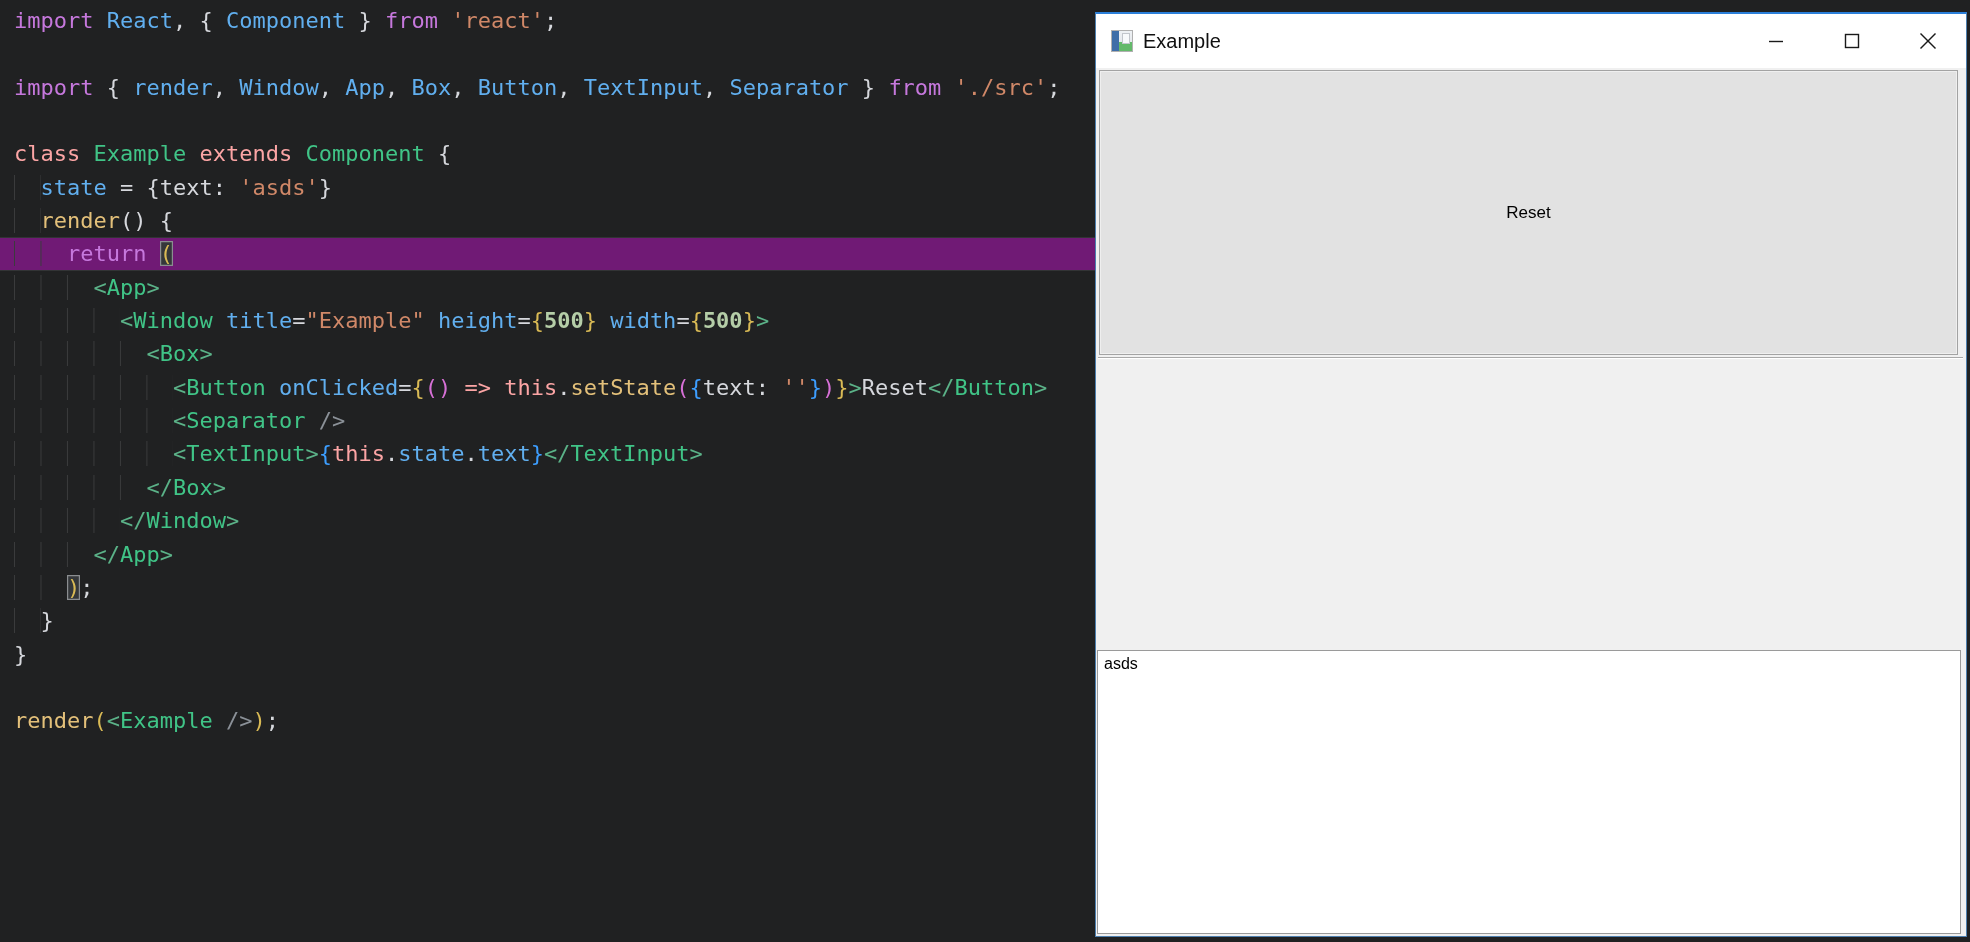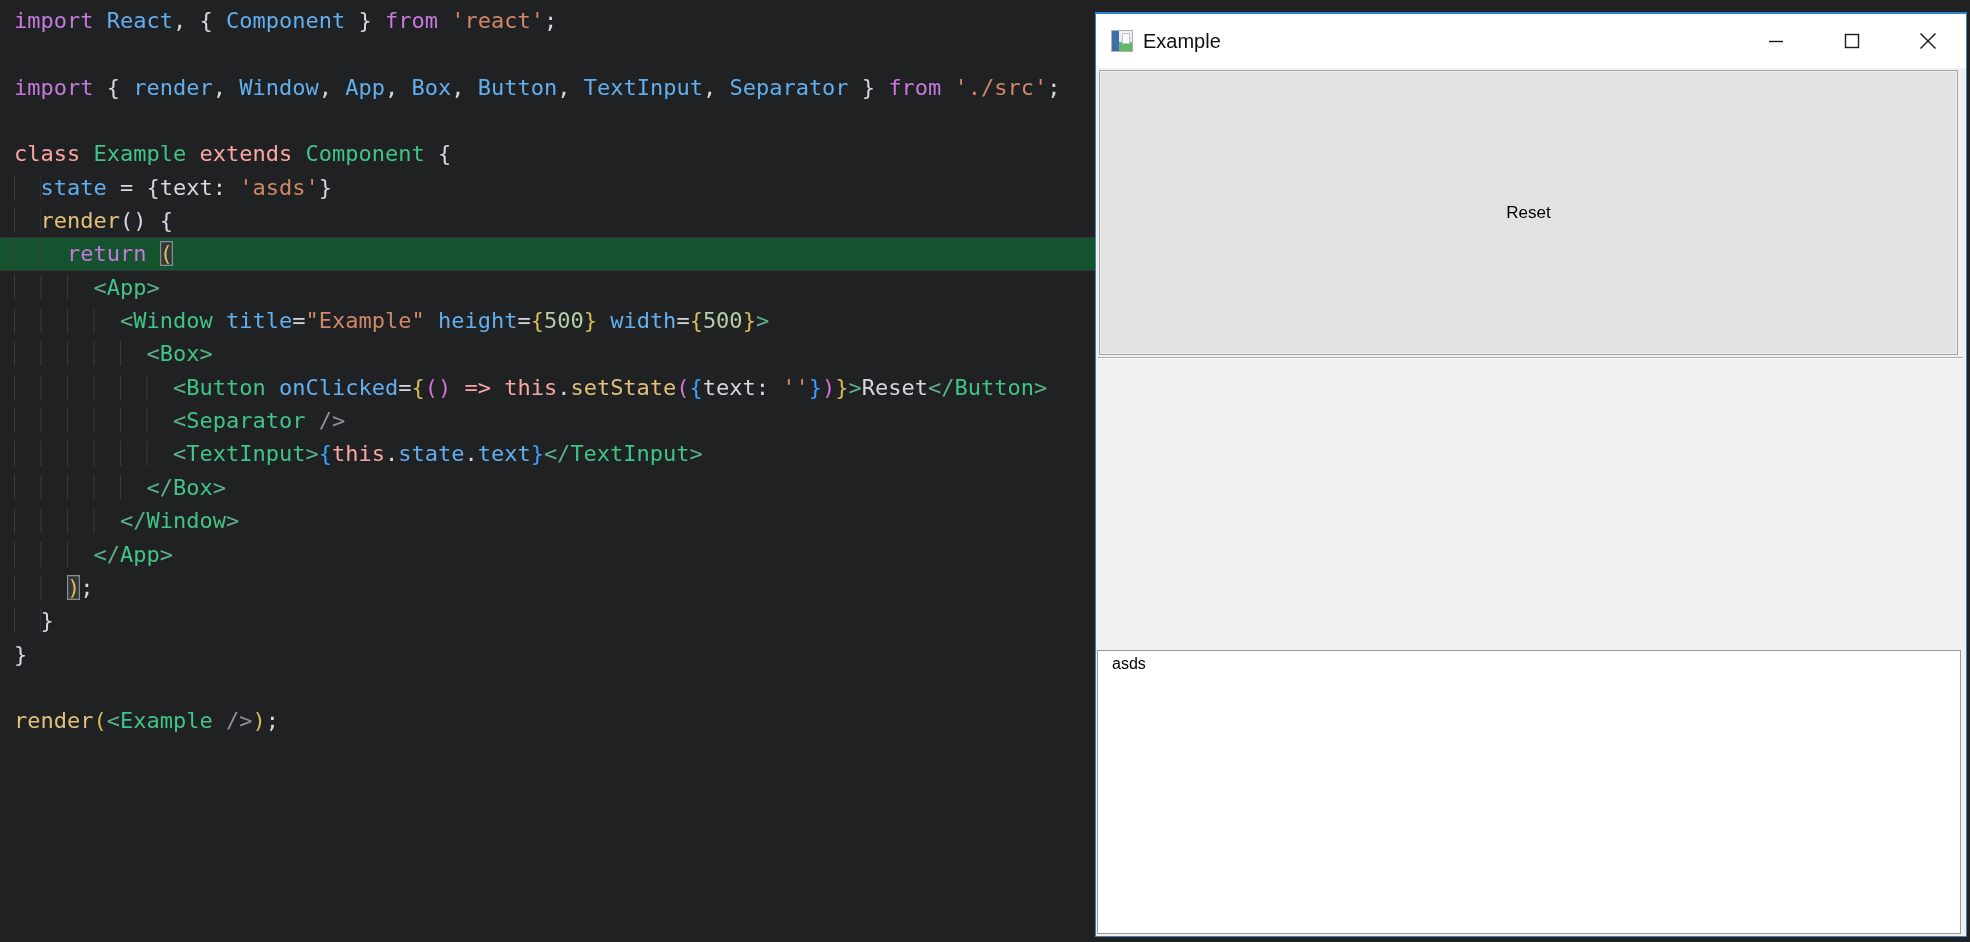--- a/index.html
+++ b/index.html
@@ -15,21 +15,21 @@
     background:#202122;
   }
   .code-lines{
     position:absolute;left:0;top:4px;width:100%;
     font-family:"DejaVu Sans Mono", monospace;
     font-size:22px;line-height:33.35px;
     color:#d6d8dd;white-space:pre;
   }
   .line{height:33.35px;padding-left:14px;}
   .line.hl{
-    background:#14532d;
+    background:#701a75;
     box-shadow:inset 0 1px 0 #323435, inset 0 -1px 0 #323435;
   }
   .ind{
     background-image:linear-gradient(to right,#3a3b3c 1px, transparent 1px);
     background-size:26.49px 100%;
     background-repeat:repeat-x;
   }
   .match{
     box-shadow:inset 0 0 0 1.2px #8a8d90;
     background:#34373a;
@@ -87,31 +87,31 @@
     position:absolute;left:2px;right:3px;top:289px;height:0;
     border-top:1px solid #a8a8a8;
     border-bottom:1px solid #ffffff;
   }
   .text-input{
     position:absolute;left:1px;top:582px;width:864px;height:284px;
     background:#ffffff;
     border:1px solid #9a9a9a;
     box-sizing:border-box;
     font-size:16px;color:#000000;
-    padding:4px 14px;
+    padding:4px 6px;
     white-space:pre-wrap;
   }
 </style>
 <style>.c-pk{color:#c678dd;}
 .c-kwblue{color:#fca5a5;}
 .c-ident{color:#61afef;}
 .c-grn{color:#40c487;}
 .c-str{color:#d08868;}
 .c-fn{color:#e3c07a;}
-.c-num{color:#b5cea8;}
+.c-num{color:#b5cea8;font-weight:bold;}
 .c-wh{color:#d6d8dd;}
 .c-gold{color:#d9ba55;}
 .c-pnk2{color:#d670d6;}
 .c-blu3{color:#3d9eff;}
 .c-tagp{color:#5bb288;}
 .c-gr{color:#8b9198;}</style></head>
 <body>
 
 <div class="editor">
   <div class="code-lines"><div class="line"><span class="c-pk">import</span><span class="c-wh"> </span><span class="c-ident">React</span><span class="c-wh">, { </span><span class="c-ident">Component</span><span class="c-wh"> } </span><span class="c-pk">from</span><span class="c-wh"> </span><span class="c-str">'react'</span><span class="c-wh">;</span></div><div class="line"></div><div class="line"><span class="c-pk">import</span><span class="c-wh"> { </span><span class="c-ident">render</span><span class="c-wh">, </span><span class="c-ident">Window</span><span class="c-wh">, </span><span class="c-ident">App</span><span class="c-wh">, </span><span class="c-ident">Box</span><span class="c-wh">, </span><span class="c-ident">Button</span><span class="c-wh">, </span><span class="c-ident">TextInput</span><span class="c-wh">, </span><span class="c-ident">Separator</span><span class="c-wh"> } </span><span class="c-pk">from</span><span class="c-wh"> </span><span class="c-str">'./src'</span><span class="c-wh">;</span></div><div class="line"></div><div class="line"><span class="c-kwblue">class</span><span class="c-wh"> </span><span class="c-grn">Example</span><span class="c-wh"> </span><span class="c-kwblue">extends</span><span class="c-wh"> </span><span class="c-grn">Component</span><span class="c-wh"> {</span></div><div class="line"><span class="ind">  </span><span class="c-ident">state</span><span class="c-wh"> = {</span><span class="c-wh">text:</span><span class="c-wh"> </span><span class="c-str">'asds'</span><span class="c-wh">}</span></div><div class="line"><span class="ind">  </span><span class="c-fn">render</span><span class="c-wh">() {</span></div><div class="line hl"><span class="ind">    </span><span class="c-pk">return</span><span class="c-wh"> </span><span class="c-gold match">(</span></div><div class="line"><span class="ind">      </span><span class="c-tagp">&lt;</span><span class="c-grn">App</span><span class="c-tagp">&gt;</span></div><div class="line"><span class="ind">        </span><span class="c-tagp">&lt;</span><span class="c-grn">Window</span><span class="c-wh"> </span><span class="c-ident">title</span><span class="c-wh">=</span><span class="c-str">"Example"</span><span class="c-wh"> </span><span class="c-ident">height</span><span class="c-wh">=</span><span class="c-gold">{</span><span class="c-num">500</span><span class="c-gold">}</span><span class="c-wh"> </span><span class="c-ident">width</span><span class="c-wh">=</span><span class="c-gold">{</span><span class="c-num">500</span><span class="c-gold">}</span><span class="c-tagp">&gt;</span></div><div class="line"><span class="ind">          </span><span class="c-tagp">&lt;</span><span class="c-grn">Box</span><span class="c-tagp">&gt;</span></div><div class="line"><span class="ind">            </span><span class="c-tagp">&lt;</span><span class="c-grn">Button</span><span class="c-wh"> </span><span class="c-ident">onClicked</span><span class="c-wh">=</span><span class="c-gold">{</span><span class="c-pnk2">(</span><span class="c-pnk2">)</span><span class="c-wh"> </span><span class="c-kwblue">=&gt;</span><span class="c-wh"> </span><span class="c-kwblue">this</span><span class="c-wh">.</span><span class="c-fn">setState</span><span class="c-pnk2">(</span><span class="c-blu3">{</span><span class="c-wh">text:</span><span class="c-wh"> </span><span class="c-str">''</span><span class="c-blu3">}</span><span class="c-pnk2">)</span><span class="c-gold">}</span><span class="c-tagp">&gt;</span><span class="c-wh">Reset</span><span class="c-tagp">&lt;/</span><span class="c-grn">Button</span><span class="c-tagp">&gt;</span></div><div class="line"><span class="ind">            </span><span class="c-tagp">&lt;</span><span class="c-grn">Separator</span><span class="c-wh"> </span><span class="c-gr">/&gt;</span></div><div class="line"><span class="ind">            </span><span class="c-tagp">&lt;</span><span class="c-grn">TextInput</span><span class="c-tagp">&gt;</span><span class="c-blu3">{</span><span class="c-kwblue">this</span><span class="c-wh">.</span><span class="c-ident">state</span><span class="c-wh">.</span><span class="c-ident">text</span><span class="c-blu3">}</span><span class="c-tagp">&lt;/</span><span class="c-grn">TextInput</span><span class="c-tagp">&gt;</span></div><div class="line"><span class="ind">          </span><span class="c-tagp">&lt;/</span><span class="c-grn">Box</span><span class="c-tagp">&gt;</span></div><div class="line"><span class="ind">        </span><span class="c-tagp">&lt;/</span><span class="c-grn">Window</span><span class="c-tagp">&gt;</span></div><div class="line"><span class="ind">      </span><span class="c-tagp">&lt;/</span><span class="c-grn">App</span><span class="c-tagp">&gt;</span></div><div class="line"><span class="ind">    </span><span class="c-gold match">)</span><span class="c-wh">;</span></div><div class="line"><span class="ind">  </span><span class="c-wh">}</span></div><div class="line"><span class="c-wh">}</span></div><div class="line"></div><div class="line"><span class="c-fn">render</span><span class="c-gold">(</span><span class="c-tagp">&lt;</span><span class="c-grn">Example</span><span class="c-wh"> </span><span class="c-gr">/&gt;</span><span class="c-gold">)</span><span class="c-wh">;</span></div></div>

